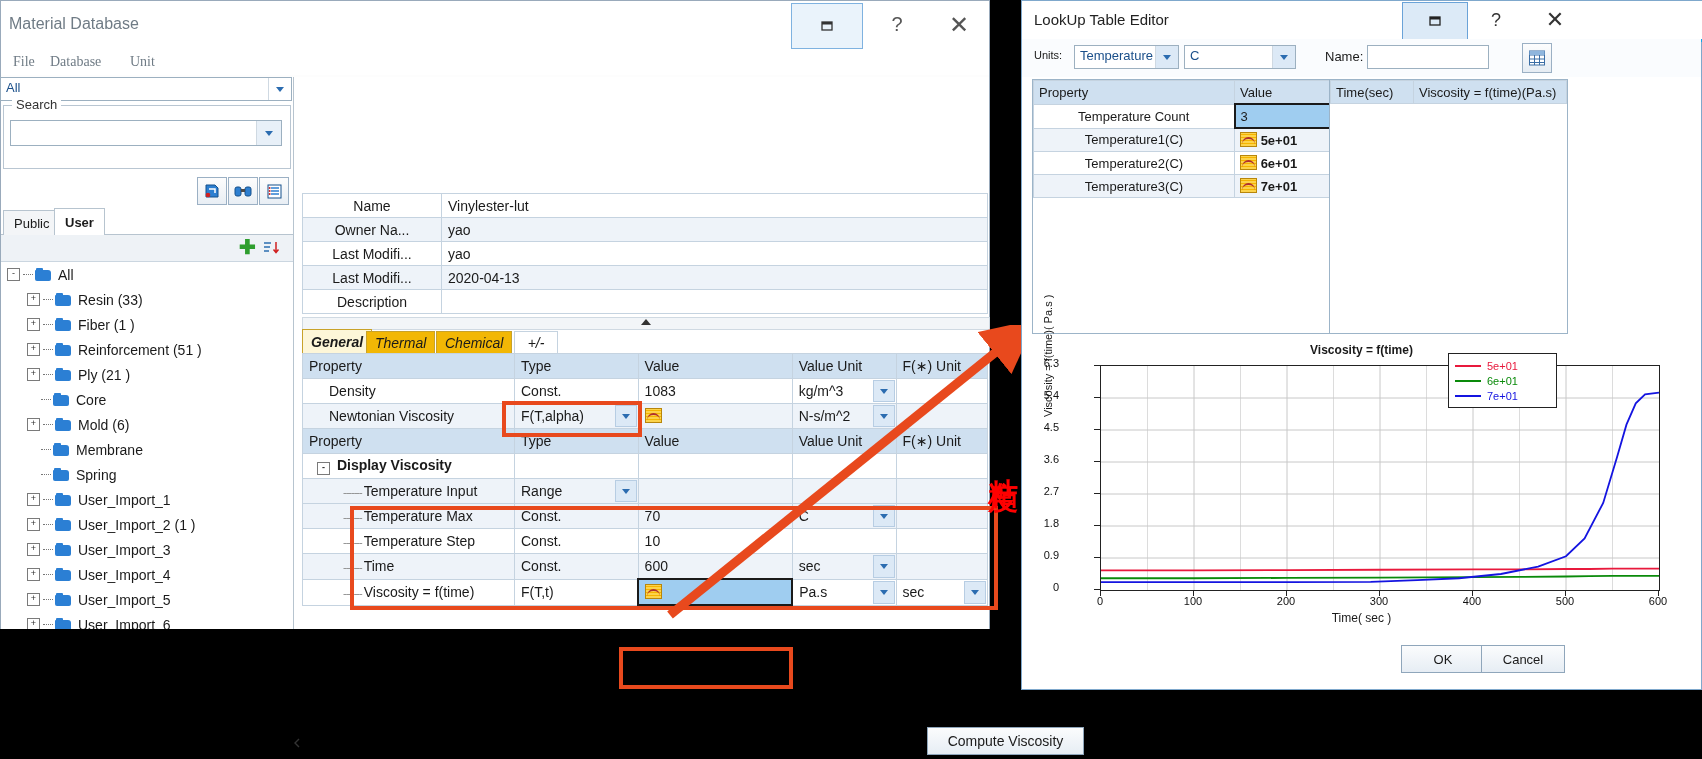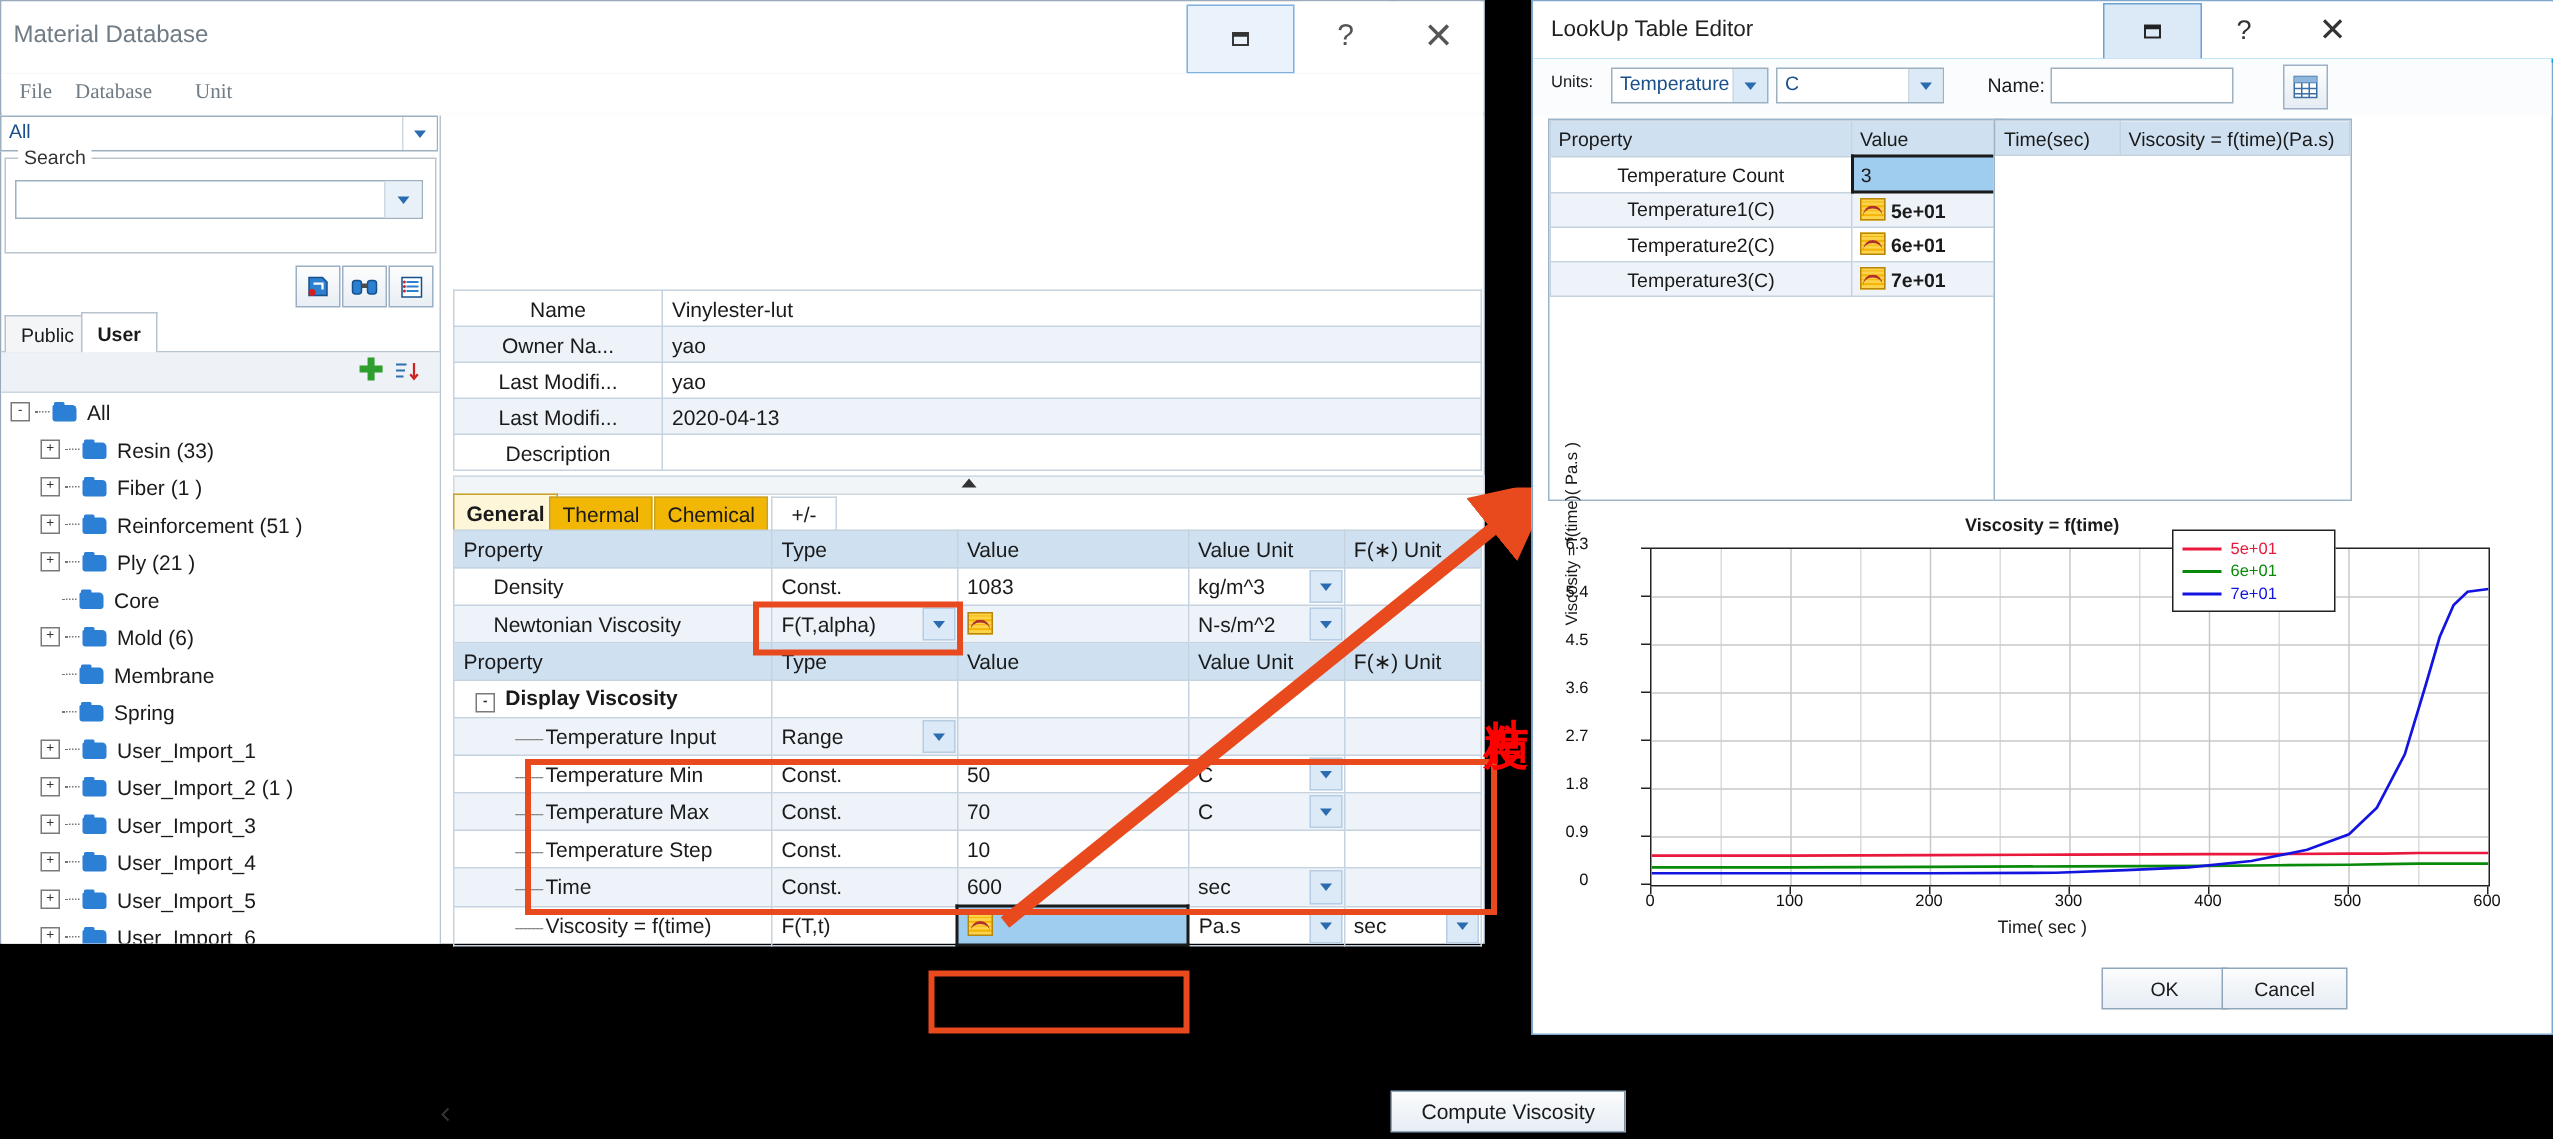--- a/index.html
+++ b/index.html
@@ -72,21 +72,21 @@
   #infotable tr:nth-child(even){background:#eef3f9;}
   #infosplit{position:absolute;left:8px;top:240px;width:686px;height:11px;
              background:#f2f5f8;border:1px solid #cfd9e2;}
   #infosplit .caret{position:absolute;left:50%;top:1px;margin-left:-5px;
         width:0;height:0;border-left:5px solid transparent;border-right:5px solid transparent;
         border-bottom:6px solid #333;}
 
   
   #proptabs{position:absolute;left:8px;top:252px;width:686px;height:24px;}
   .ptab{position:absolute;top:2px;height:22px;display:flex;align-items:center;padding:0 8px;
-        font-size:14px;border:1px solid #c8a22a;background:#f2b705;cursor:pointer;}
+        font-size:14px;border:1px solid #c8a22a;background:#f2b705;cursor:pointer;font-style:italic;}
   .ptab.active{background:#fdf6d8;font-weight:bold;top:0;height:24px;border-bottom:1px solid #fdf6d8;}
   .ptab.plain{background:#fff;border:1px solid #c5d3e0;border-bottom:none;}
 
   #ptable{position:absolute;left:8px;top:276px;width:686px;}
   #ptable td{height:24px;}
   .hdr{background:#cfe0f0;font-weight:normal;}
   .rowalt{background:#eef3f9;}
   .cw1{width:216px;} .cw2{width:120px;} .cw3{width:162px;} .cw4{width:100px;} .cw5{width:88px;}
   .selcell{background:#9fcdf0;border:2px solid #1a1a1a !important;}
   .dd{position:relative;}
@@ -433,29 +433,20 @@
             <td></td>
             <td></td>
           </tr>
           <tr class="rowalt">
             <td class="indent2"><span class="tdash">------- </span>Temperature Input</td>
             <td class="dd">Range<span class="ddbtn">
                 <i class="chev"></i>
               </span></td>
             <td></td>
             <td></td>
-            <td></td>
-          </tr>
-          <tr>
-            <td class="indent2"><span class="tdash">------- </span>Temperature Min</td>
-            <td class="dd">Const.</td>
-            <td>50</td>
-            <td class="dd">C<span class="ddbtn">
-                <i class="chev"></i>
-              </span></td>
             <td></td>
           </tr>
           <tr class="rowalt">
             <td class="indent2"><span class="tdash">------- </span>Temperature Max</td>
             <td class="dd">Const.</td>
             <td>70</td>
             <td class="dd">C<span class="ddbtn">
                 <i class="chev"></i>
               </span></td>
             <td></td>

